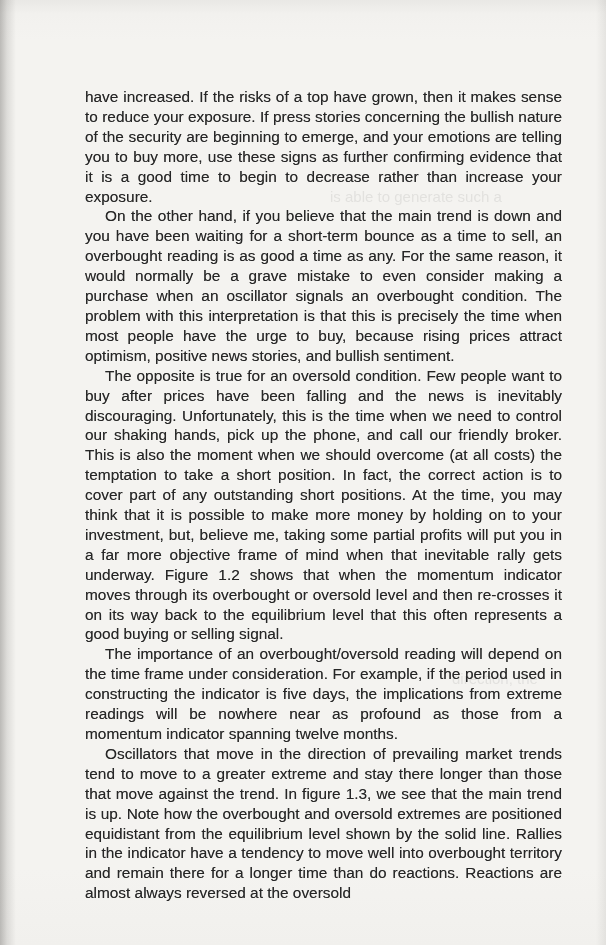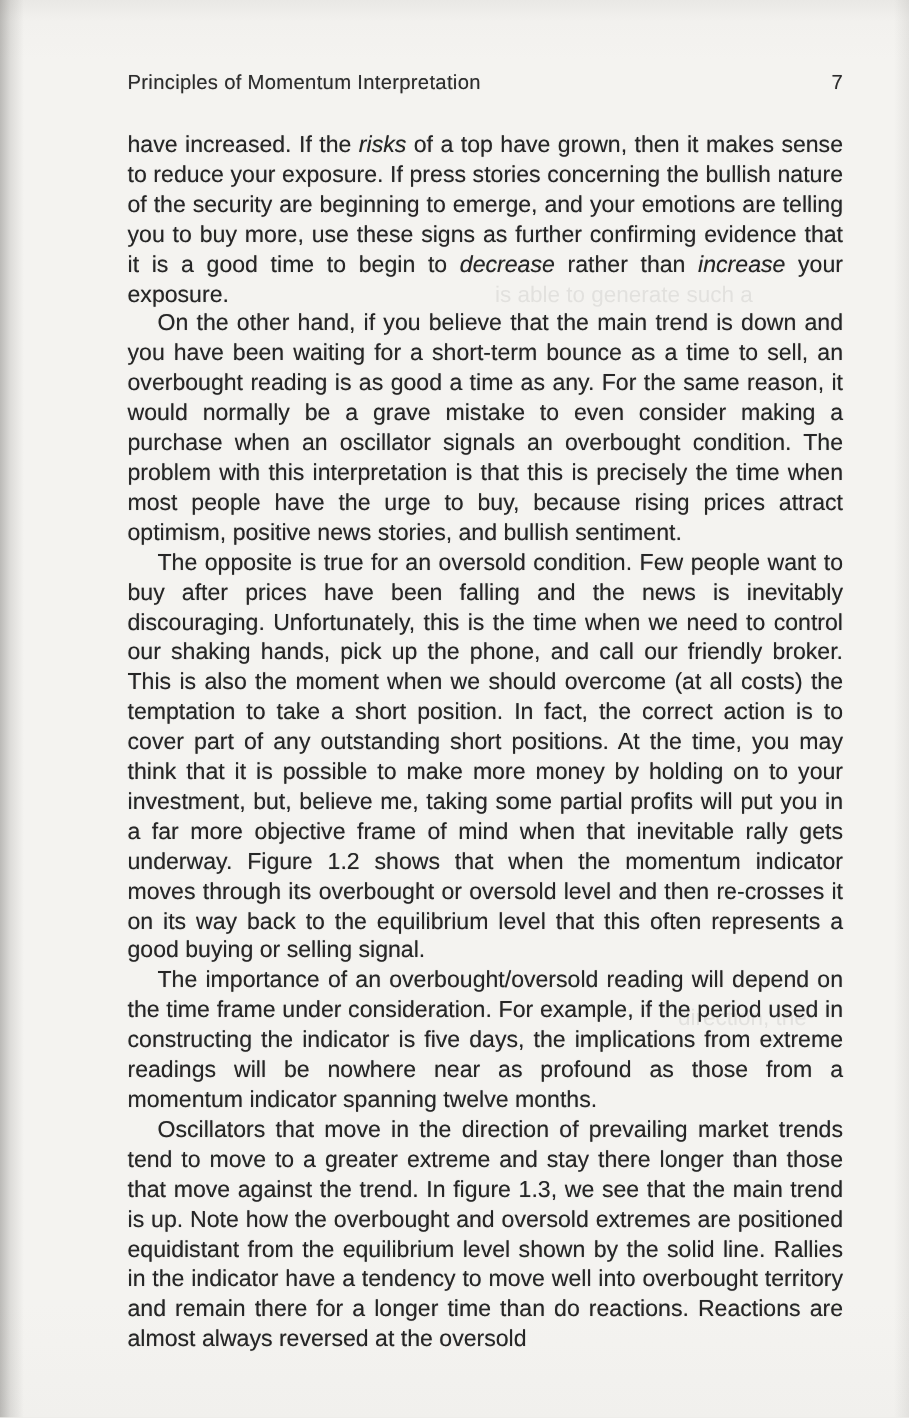--- a/index.html
+++ b/index.html
@@ -59,41 +59,36 @@
     text-shadow: 0 0 0.5px rgba(38,38,38,0.5);
   }
   .body-text p {
     margin: 0;
     text-indent: 20px;
   }
   .body-text p.no-indent {
     text-indent: 0;
   }
   .body-text span.italic {
-    font-style: italic;
   }
   .ghost {
     position: absolute;
     font-size: 15px;
     color: rgba(70, 70, 70, 0.10);
     white-space: nowrap;
     pointer-events: none;
   }
 </style>
 </head>
 <body>
 
 <div class="page">
   <div class="edge-shadow-left"></div>
   <div class="edge-shadow-right"></div>
 
-  <header class="running-head">
-    <span>Principles of Momentum Interpretation</span>
-    <span>7</span>
-  </header>
 
   <main class="body-text">
       <p class="no-indent"><span>have increased.  If the </span><span class="italic">risks</span><span> of a top have grown, then it makes sense to reduce your exposure.  If press stories concerning the bullish nature of the security are beginning to emerge, and your emotions are telling you to buy more, use these signs as further confirming evidence that it is a good time to begin to </span><span class="italic">decrease</span><span> rather than </span><span class="italic">increase</span><span> your exposure.</span></p>
       <p><span>On the other hand, if you believe that the main trend is down and you have been waiting for a short-term bounce as a time to sell, an overbought reading is as good a time as any.  For the same reason, it would normally be a grave mistake to even consider making a purchase when an oscillator signals an overbought condition.  The problem with this interpretation is that this is precisely the time when most people have the urge to buy, because rising prices attract optimism, positive news stories, and bullish sentiment.</span></p>
       <p><span>The opposite is true for an oversold condition.  Few people want to buy after prices have been falling and the news is inevitably discouraging.  Unfortunately, this is the time when we need to control our shaking hands, pick up the phone, and call our friendly broker.  This is also the moment when we should overcome (at all costs) the temptation to take a short position.  In fact, the correct action is to cover part of any outstanding short positions.  At the time, you may think that it is possible to make more money by holding on to your investment, but, believe me, taking some partial profits will put you in a far more objective frame of mind when that inevitable rally gets underway. Figure 1.2 shows that when the momentum indicator moves through its overbought or oversold level and then re-crosses it on its way back to the equilibrium level that this often represents a good buying or selling signal.</span></p>
       <p><span>The importance of an overbought/oversold reading will depend on the time frame under consideration.  For example, if the period used in constructing the indicator is five days, the implications from extreme readings will be nowhere near as profound as those from a momentum indicator spanning twelve months.</span></p>
       <p><span>Oscillators that move in the direction of prevailing market trends tend to move to a greater extreme and stay there longer than those that move against the trend.  In figure 1.3, we see that the main trend is up. Note how the overbought and oversold extremes are positioned equidistant from the equilibrium level shown by the solid line. Rallies in the indicator have a tendency to move well into overbought territory and remain there for a longer time than do reactions.  Reactions are almost always reversed at the oversold</span></p>
     </main>
 <span class="ghost" style="left: 330px; top: 188px;">is able to generate such a</span>
     <span class="ghost" style="left: 452px; top: 670px;">direction, the</span>

